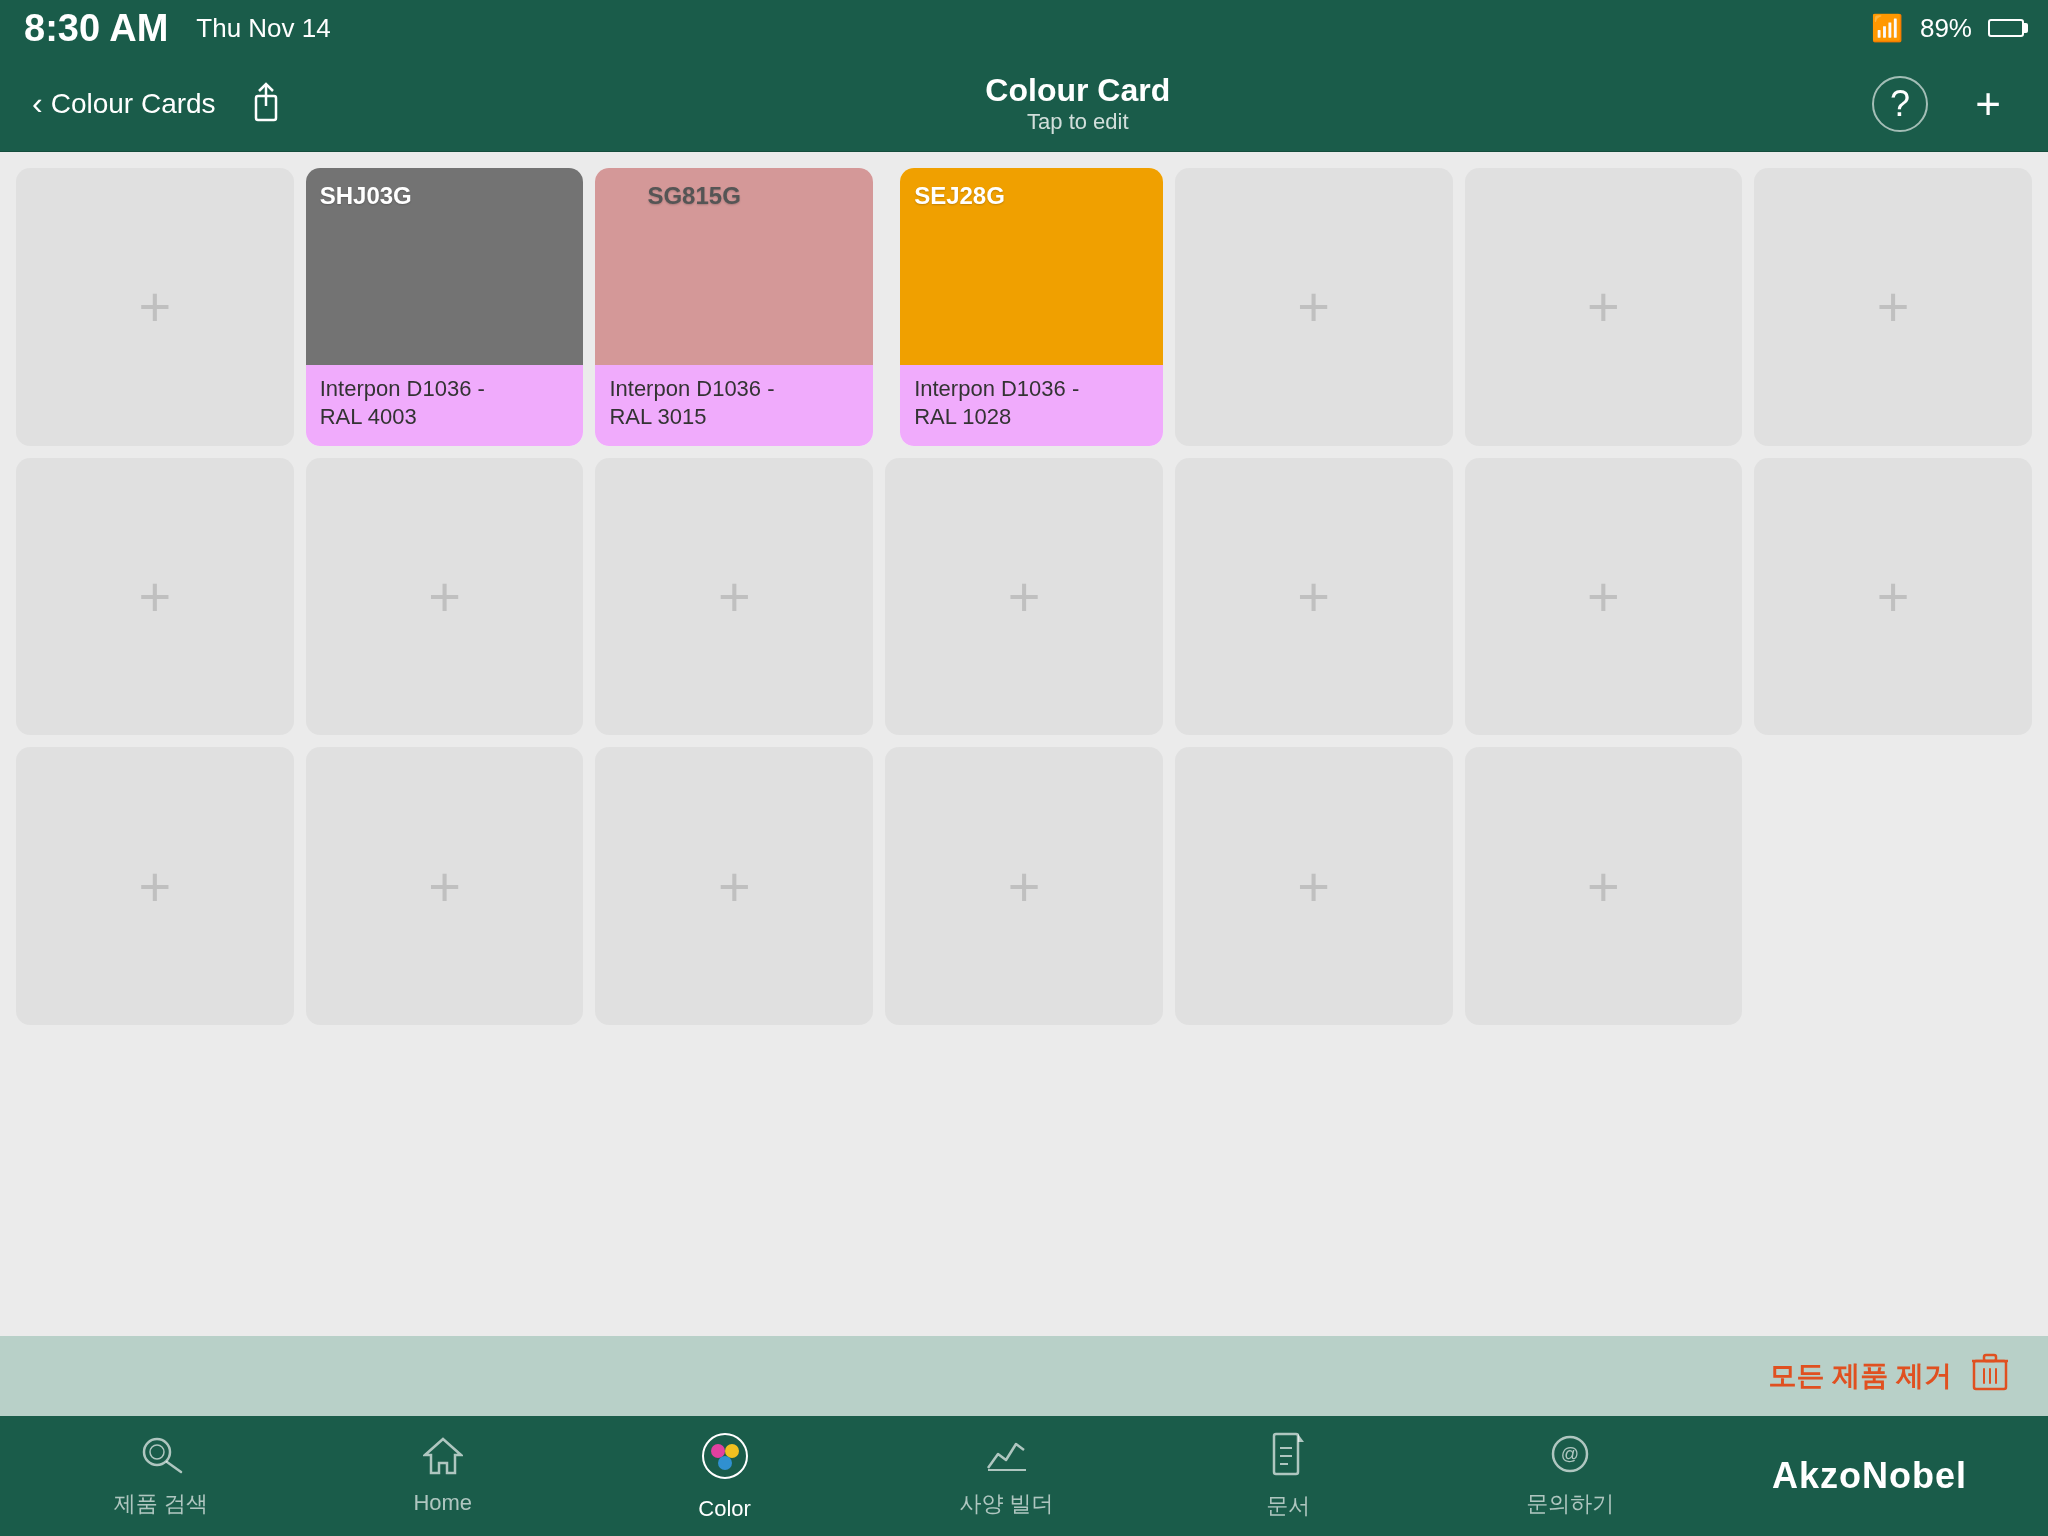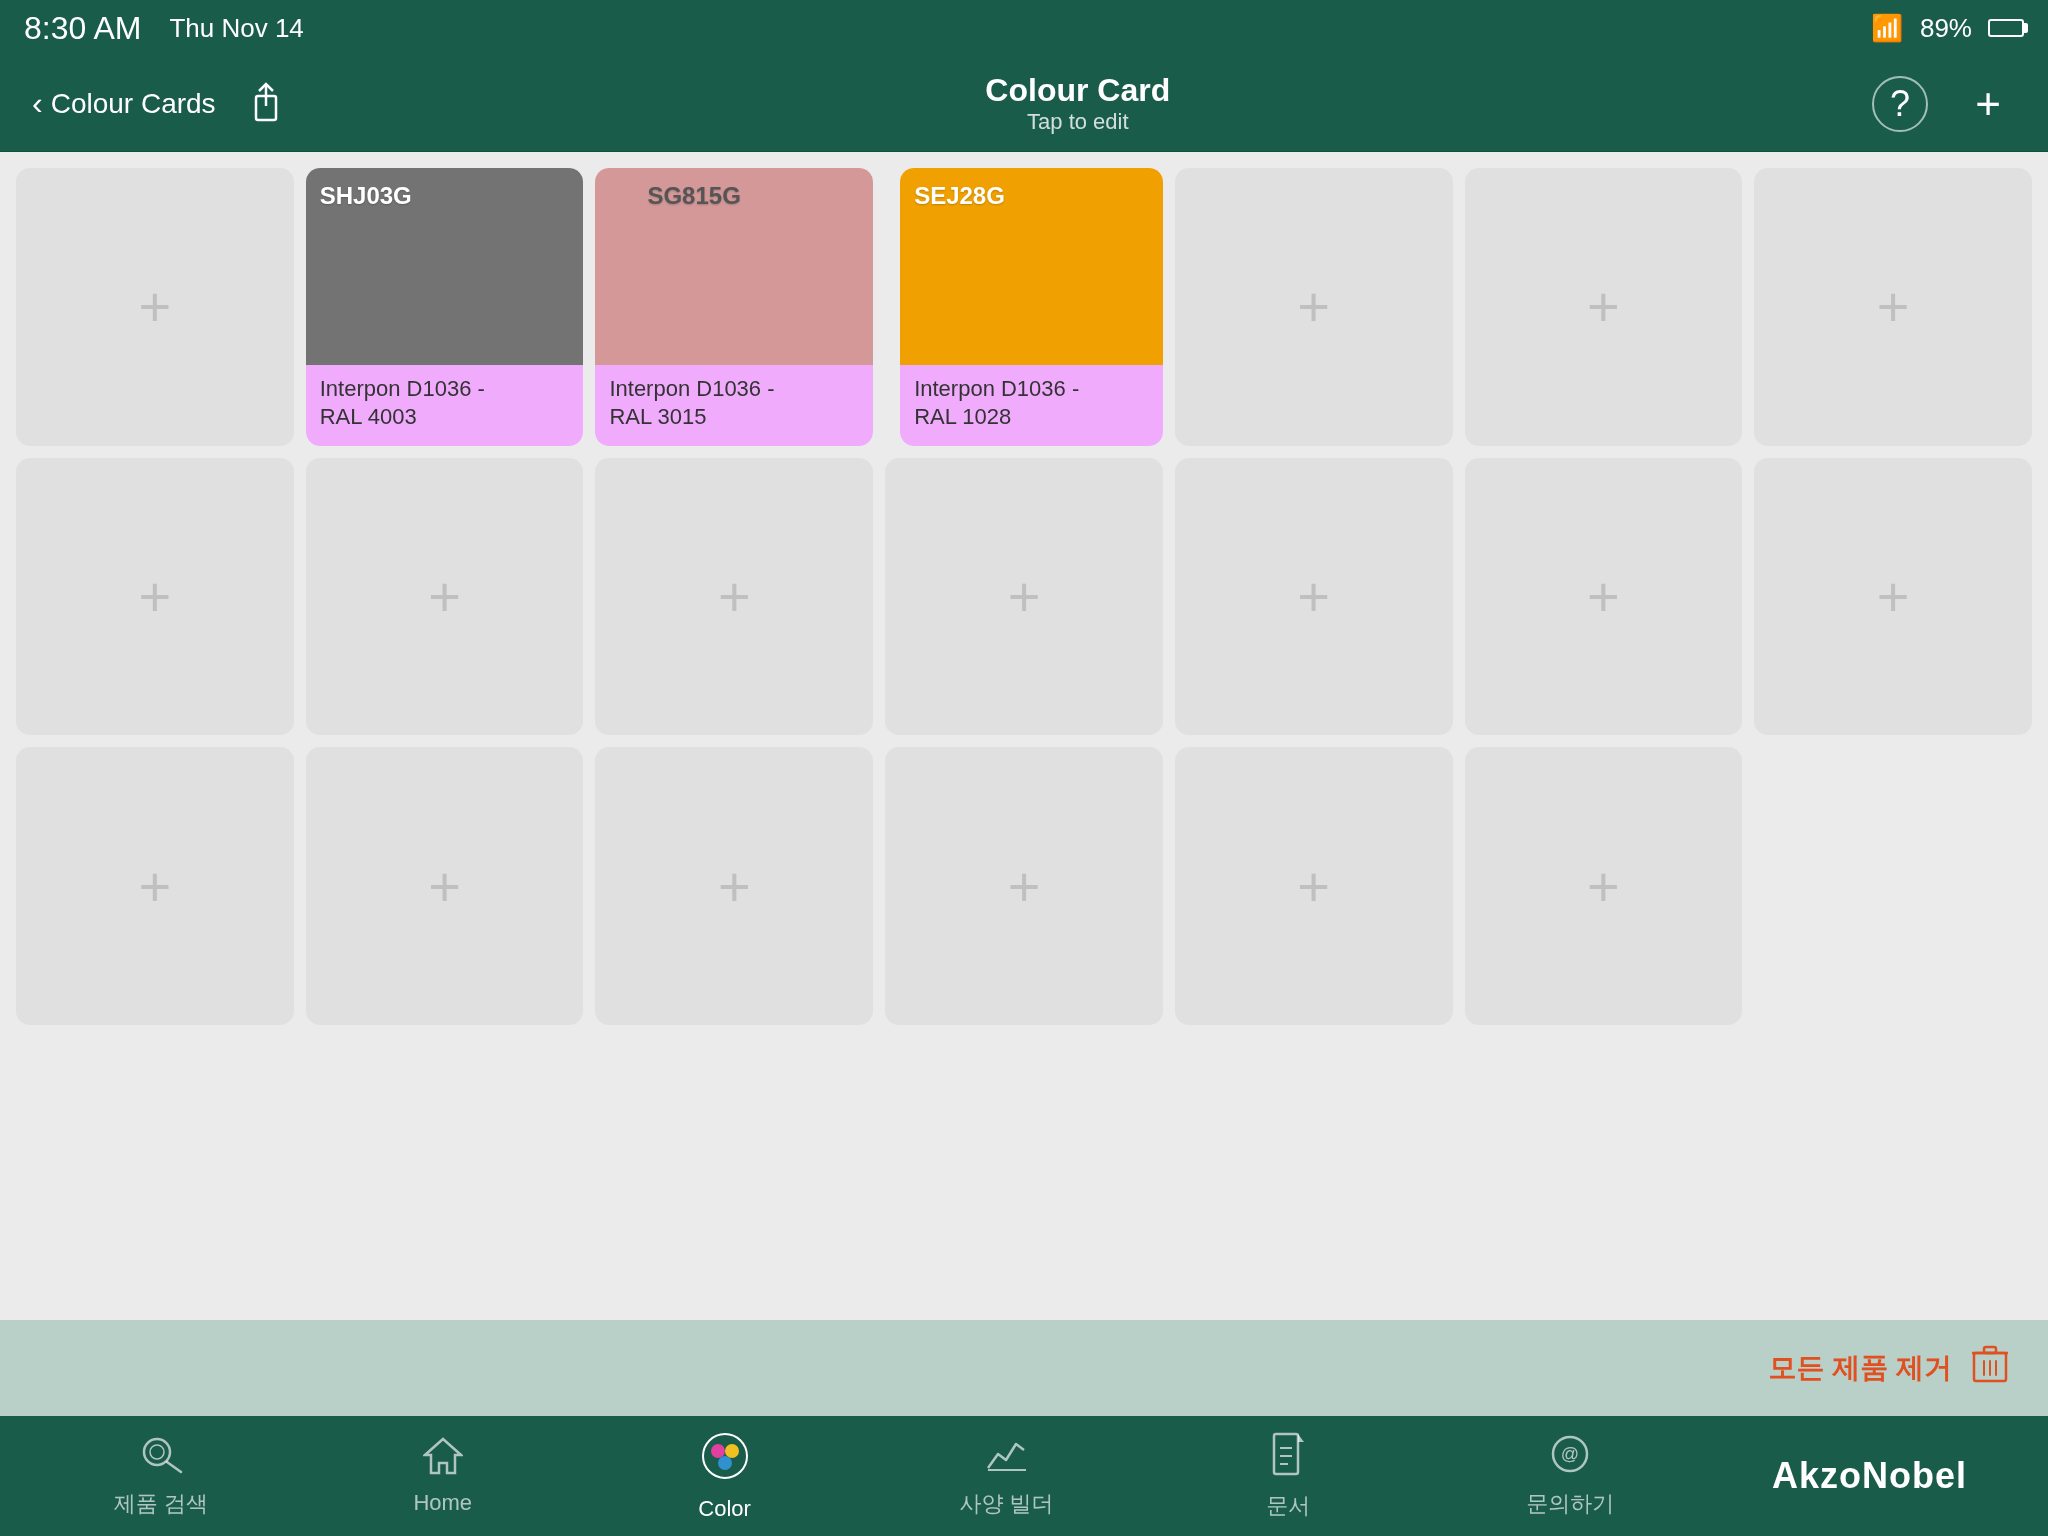--- a/index.html
+++ b/index.html
@@ -9,21 +9,21 @@
     .status-bar {
       background: #1a5c4a;
       color: white;
       display: flex;
       justify-content: space-between;
       align-items: center;
       padding: 0 24px;
       height: 56px;
       flex-shrink: 0;
     }
-    .status-time { font-size: 32px; font-weight: 400; }
+    .status-time { font-size: 38px; font-weight: 700; }
     .status-date { font-size: 26px; margin-left: 16px; }
     .status-right { display: flex; align-items: center; gap: 16px; font-size: 26px; }
 
     
     .nav-bar {
       background: #1a5c4a;
       color: white;
       display: flex;
       justify-content: space-between;
       align-items: center;
@@ -104,21 +104,21 @@
       background: #f0abfc;
       font-size: 22px;
       color: #333;
       line-height: 1.3;
     }
     .grid-row-7 { display: grid; grid-template-columns: repeat(7, 1fr); gap: 12px; margin-bottom: 12px; }
 
     
     .action-bar {
       background: #b8d0c8;
-      height: 96px;
+      height: 80px;
       display: flex;
       align-items: center;
       justify-content: flex-end;
       padding: 0 40px;
       flex-shrink: 0;
       gap: 20px;
     }
     .remove-all-text {
       color: #e05020;
       font-size: 28px;

